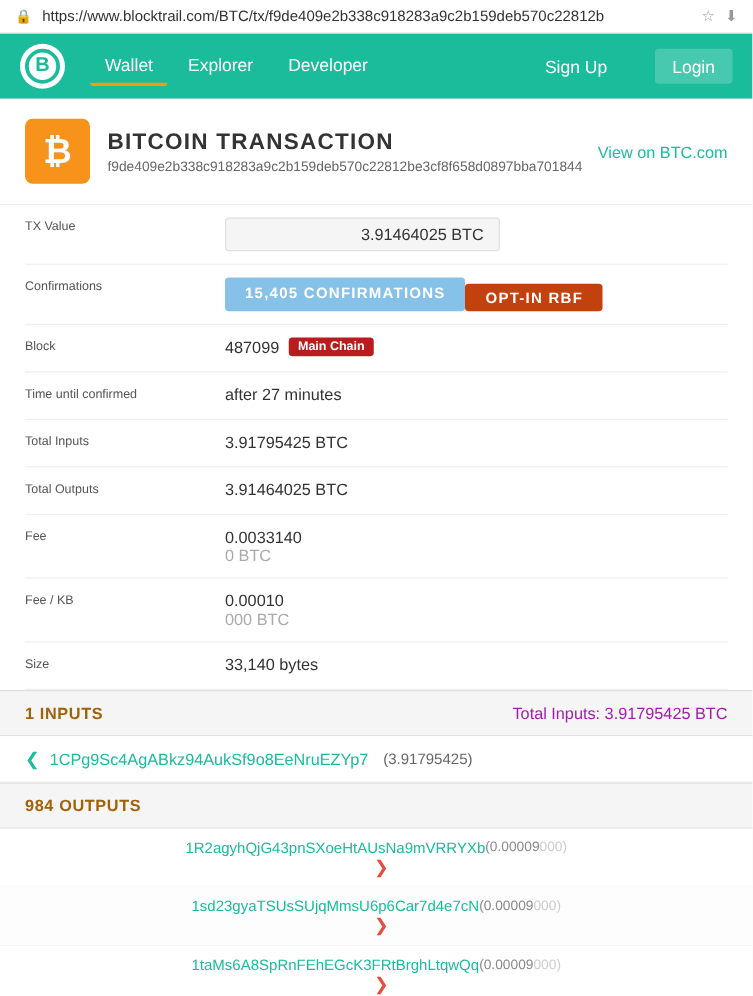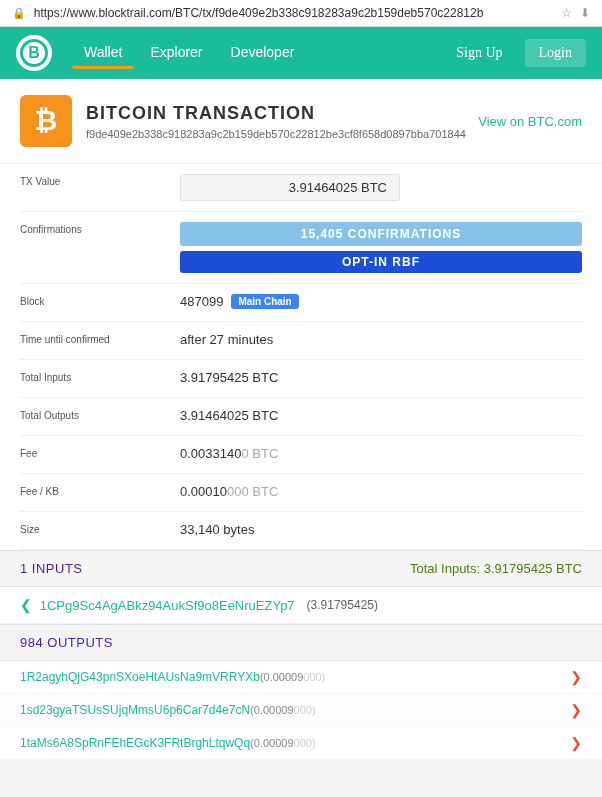--- a/index.html
+++ b/index.html
@@ -6,21 +6,21 @@
     body { font-family: Arial, sans-serif; font-size: 13px; background: #f5f5f5; color: #333; width: 602px; }
 
     
     .nav { background: #1abc9c; display: flex; align-items: center; padding: 0 16px; height: 52px; }
     .nav-logo { background: white; border-radius: 50%; width: 36px; height: 36px; display: flex; align-items: center; justify-content: center; margin-right: 20px; flex-shrink: 0; }
     .nav-logo-inner { width: 28px; height: 28px; border: 3px solid #1abc9c; border-radius: 50%; display: flex; align-items: center; justify-content: center; }
     .nav-logo-b { font-weight: bold; color: #1abc9c; font-size: 16px; }
     .nav-links { display: flex; gap: 4px; flex: 1; }
     .nav-link { color: white; text-decoration: none; padding: 6px 12px; font-size: 14px; border-radius: 3px; cursor: pointer; }
     .nav-link.active { border-bottom: 3px solid #f39c12; text-align: right; }
-    .nav-right { display: flex; gap: 8px; font-family: Liberation Serif, serif; }
+    .nav-right { display: flex; gap: 24px; }
     .nav-btn { color: white; text-decoration: none; padding: 6px 14px; font-size: 14px; cursor: pointer; }
     .nav-btn.login { background: rgba(255,255,255,0.2); border-radius: 3px; }
 
     
     .url-bar { background: white; border-bottom: 1px solid #ddd; padding: 6px 12px; display: flex; align-items: center; gap: 8px; font-size: 12px; color: #555; }
     .url-bar .lock { color: #1abc9c; font-size: 11px; }
     .url-text { flex: 1; color: #333; font-size: 12px; overflow: hidden; text-overflow: ellipsis; white-space: nowrap; }
     .url-icons { display: flex; gap: 8px; color: #999; }
 
     
@@ -35,40 +35,40 @@
     .tx-hash { font-size: 11px; color: #666; margin-top: 4px; word-break: break-all; }
     .view-link { color: #1abc9c; font-size: 13px; text-decoration: none; white-space: nowrap; }
 
     
     .details-table { padding: 0 20px; }
     .detail-row { display: flex; align-items: flex-start; padding: 10px 0; border-bottom: 1px solid #f0f0f0; min-height: 38px; }
     .detail-label { width: 160px; flex-shrink: 0; color: #555; font-weight: 500; padding-top: 2px; font-size: 10px; }
     .detail-value { flex: 1; color: #333; font-size: 13px; }
     .value-box { background: #f5f5f5; border: 1px solid #e0e0e0; padding: 5px 12px; border-radius: 3px; font-size: 13px; color: #333; display: inline-block; min-width: 220px; text-align: right; }
     .conf-box { background: #85c1e9; color: white; padding: 5px 16px; border-radius: 3px; font-size: 12px; font-weight: bold; display: inline-block; text-align: center; letter-spacing: 1px; }
-    .rbf-box { background: #1d4ed8; color: white; padding: 4px 16px; border-radius: 3px; font-size: 12px; display: inline-block; margin-top: 5px; text-align: center; letter-spacing: 1px; font-weight: bold; }
-    .conf-col { display: flex; flex-direction: column; }
+    .rbf-box { background: #c2410c; color: white; padding: 4px 16px; border-radius: 3px; font-size: 12px; display: inline-block; margin-top: 5px; text-align: center; letter-spacing: 1px; font-weight: bold; }
+    .conf-col { display: flex; flex-direction: row; }
     .block-val { display: flex; align-items: center; gap: 8px; }
-    .main-chain-badge { background: #3b82f6; color: white; font-size: 10px; padding: 2px 7px; border-radius: 3px; font-weight: bold; }
-    .fee-val { display: flex; }
+    .main-chain-badge { background: #b91c1c; color: white; font-size: 10px; padding: 2px 7px; border-radius: 3px; font-weight: bold; }
+    .fee-val { display: flex; flex-direction: column; }
     .fee-dim { color: #aaa; }
 
     
     .section-header { background: #f5f5f5; border-top: 1px solid #e0e0e0; border-bottom: 1px solid #e0e0e0; padding: 10px 20px; display: flex; justify-content: space-between; align-items: center; }
-    .section-title { font-weight: normal; font-size: 13px; color: #4c1d95; letter-spacing: 0.5px; }
-    .section-total { font-size: 13px; color: #4d7c0f; }
+    .section-title { font-weight: bold; font-size: 13px; color: #a16207; letter-spacing: 0.5px; }
+    .section-total { font-size: 13px; color: #a21caf; }
 
     
     .input-item { padding: 10px 20px; display: flex; align-items: center; gap: 8px; border-bottom: 1px solid #f0f0f0; background: white; }
     .chevron-left { color: #1abc9c; font-size: 14px; }
     .input-addr { color: #1abc9c; font-size: 13px; text-decoration: none; }
     .input-amount { color: #666; font-size: 12px; margin-left: 4px; text-align: right; }
 
     
-    .output-item { padding: 8px 20px; display: flex; align-items: center; justify-content: space-between; border-bottom: 1px solid #f5f5f5; background: white; }
+    .output-item { padding: 8px 20px; display: flex; align-items: center; justify-content: space-between; border-bottom: 1px solid #f5f5f5; background: white; flex-direction: column; }
     .output-left { display: flex; align-items: center; gap: 0; flex: 1; }
     .output-addr { color: #1abc9c; font-size: 12px; text-decoration: none; }
     .output-amount { color: #888; font-size: 11px; }
     .output-amount-dim { color: #ccc; }
     .chevron-right { color: #e74c3c; font-size: 14px; margin-left: 8px; }
     .output-item:nth-child(even) { background: #fdfdfd; }
   </style>
 </head>
 <body>
 

